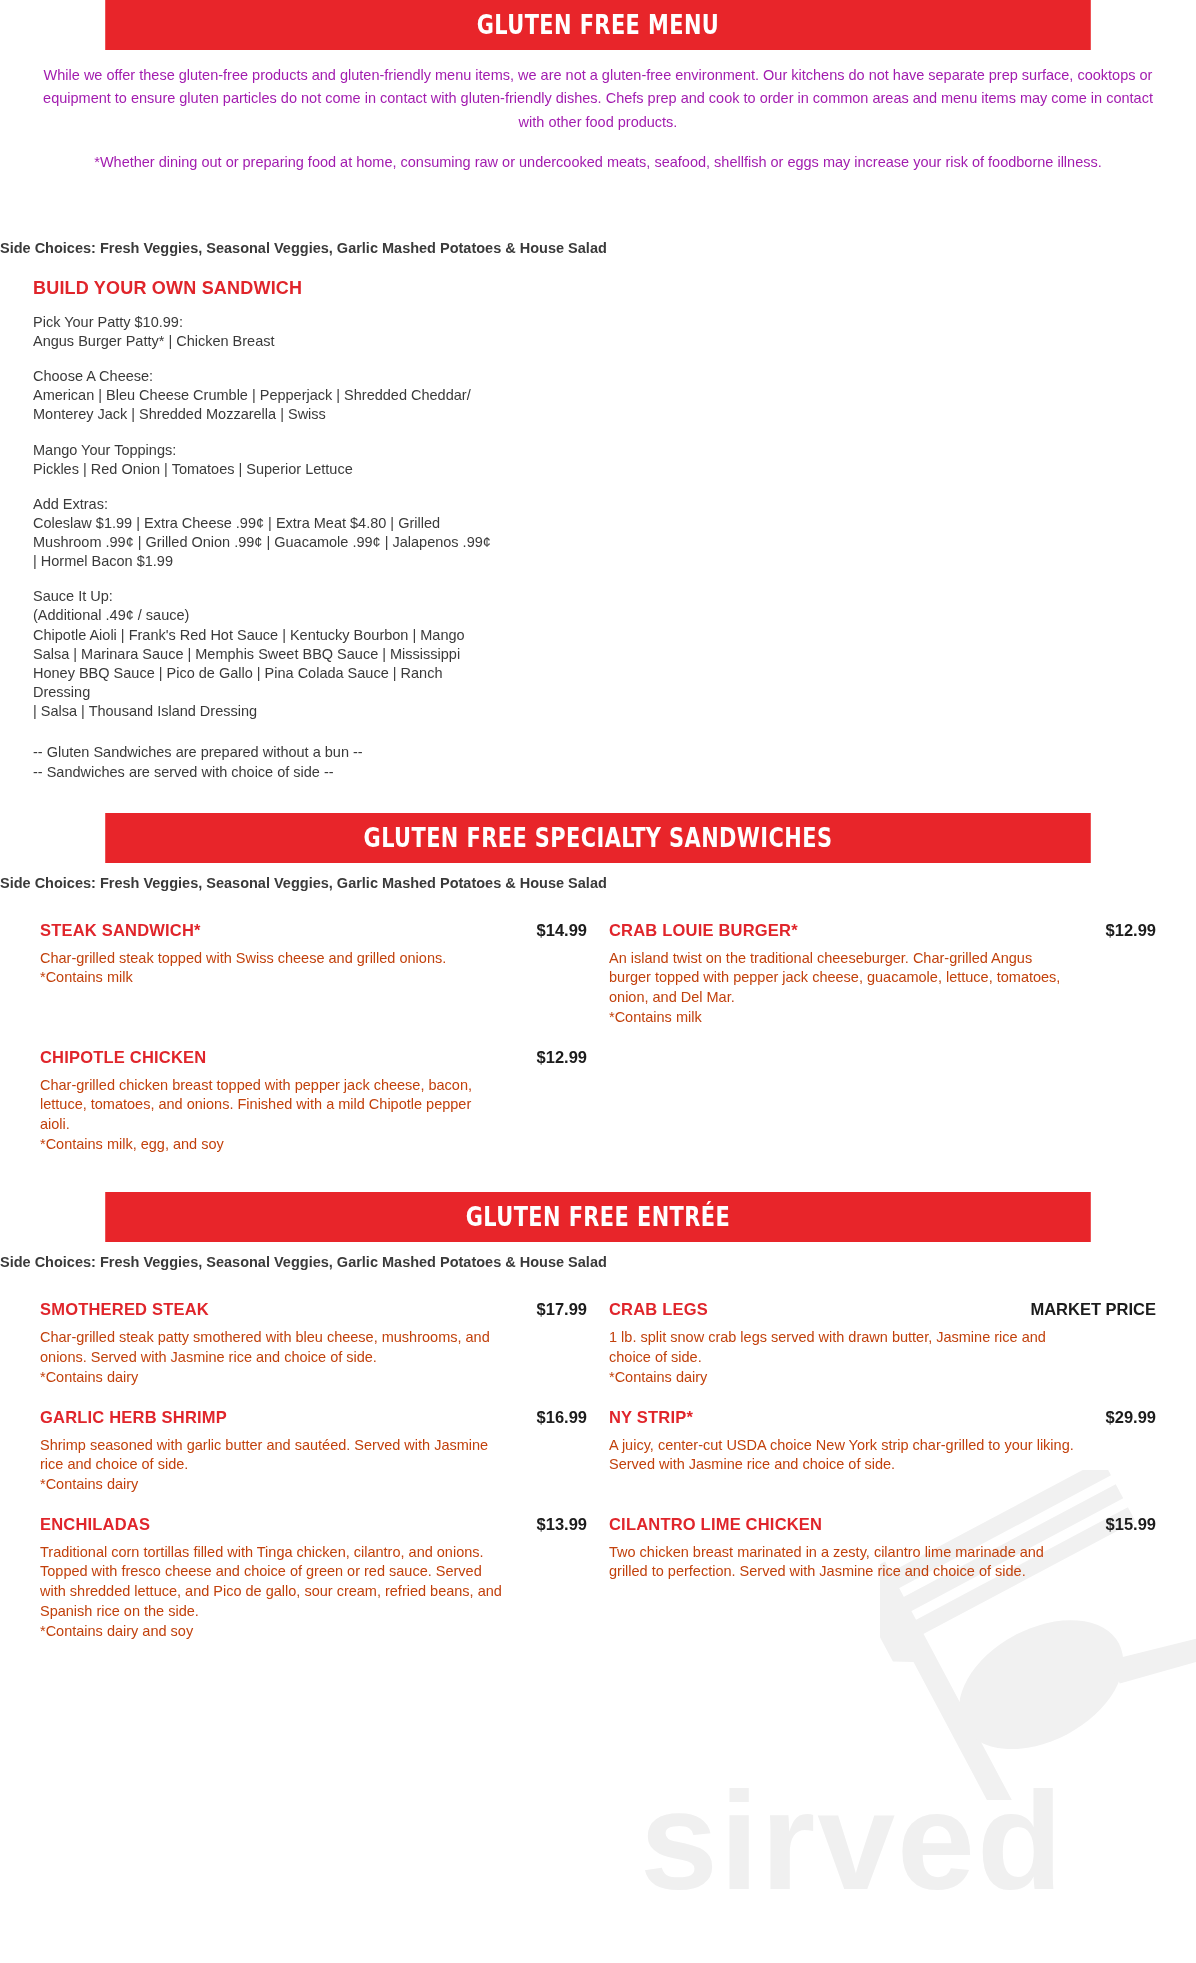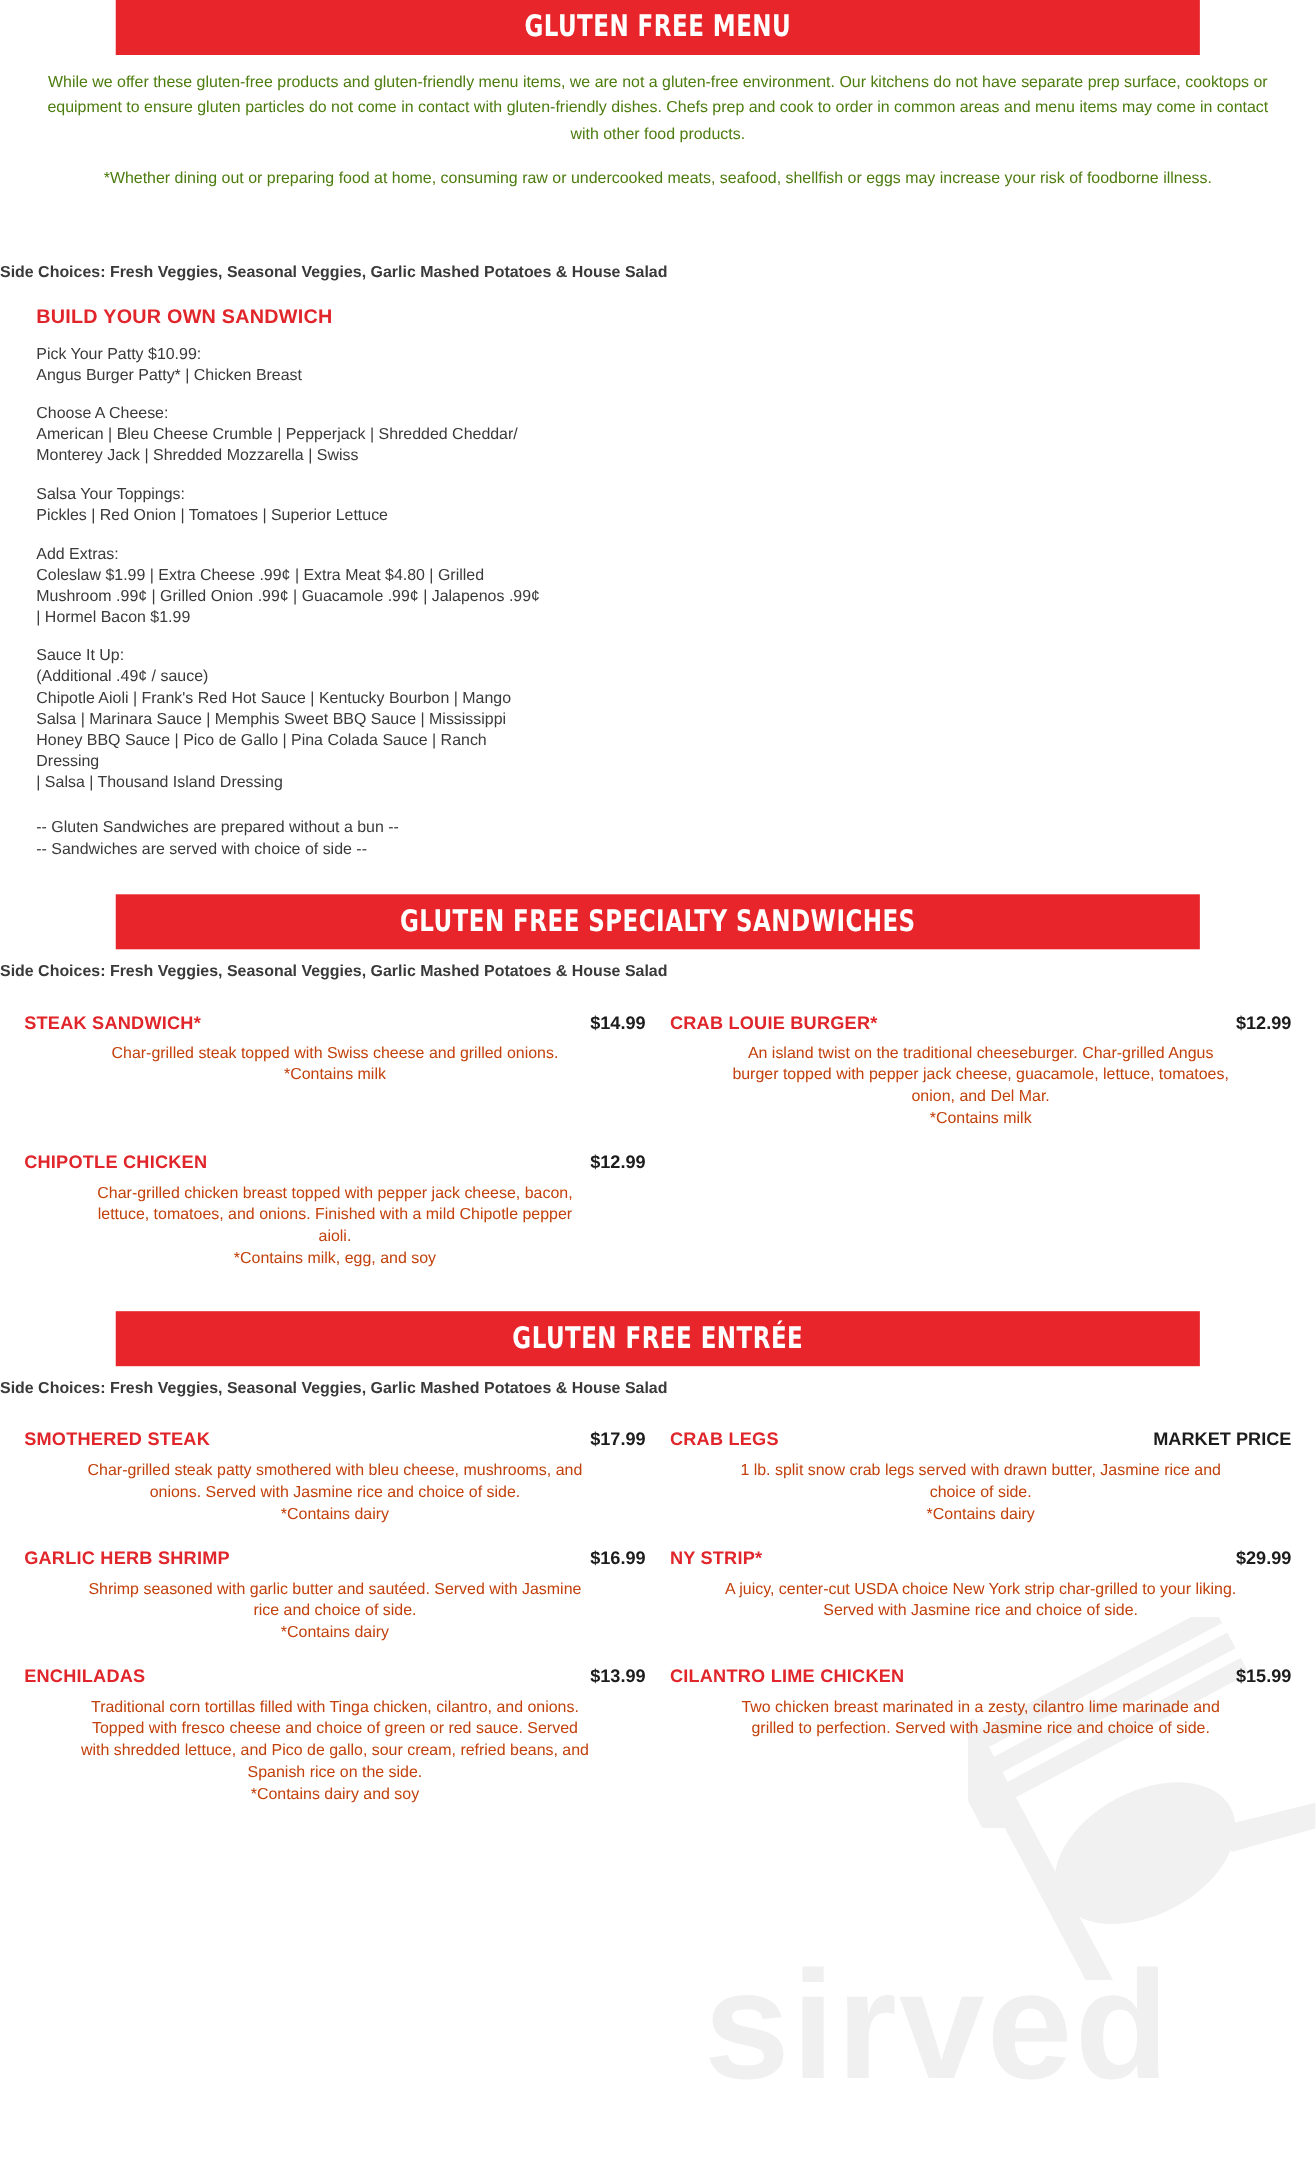--- a/index.html
+++ b/index.html
@@ -75,21 +75,21 @@
     position: relative;
     z-index: 2;
   }
 
   
   .intro {
     margin: 14px 33px 0 33px;
     text-align: center;
     font-size: 14.5px;
     line-height: 1.62;
-    color: #4d7c0f;
+    color: #a21caf;
     position: relative;
     z-index: 2;
   }
   .intro p { margin: 0 0 17px 0; }
 
   .sides-line {
     text-align: left;
     font-size: 14.5px;
     color: #3a3a3a;
     margin: 0;
@@ -121,28 +121,27 @@
   .byo-block div { margin: 0; }
   .byo-notes {
     font-size: 14.5px;
     line-height: 1.36;
     color: #3a3a3a;
     margin-top: 22px;
   }
 
   
   .items {
-    margin: 0 22px;
+    margin: 0 40px;
     display: grid;
     grid-template-columns: 1fr 1fr;
     column-gap: 22px;
     row-gap: 0;
     position: relative;
     z-index: 2;
-    text-align: center;
   }
   .item {
     margin-bottom: 20px;
     break-inside: avoid;
   }
   .item-head {
     display: flex;
     align-items: baseline;
     justify-content: space-between;
     margin-bottom: 9px;
@@ -214,21 +213,21 @@
       <div>Angus Burger Patty* | Chicken Breast</div>
     </div>
 
     <div class="byo-block">
       <div>Choose A Cheese:</div>
       <div>American | Bleu Cheese Crumble | Pepperjack | Shredded Cheddar/</div>
       <div>Monterey Jack | Shredded Mozzarella | Swiss</div>
     </div>
 
     <div class="byo-block">
-      <div>Salsa Your Toppings:</div>
+      <div>Mango Your Toppings:</div>
       <div>Pickles | Red Onion | Tomatoes | Superior Lettuce</div>
     </div>
 
     <div class="byo-block">
       <div>Add Extras:</div>
       <div>Coleslaw $1.99 | Extra Cheese .99¢ | Extra Meat $4.80 | Grilled</div>
       <div>Mushroom .99¢ | Grilled Onion .99¢ | Guacamole .99¢ | Jalapenos .99¢</div>
       <div>| Hormel Bacon $1.99</div>
     </div>
 

